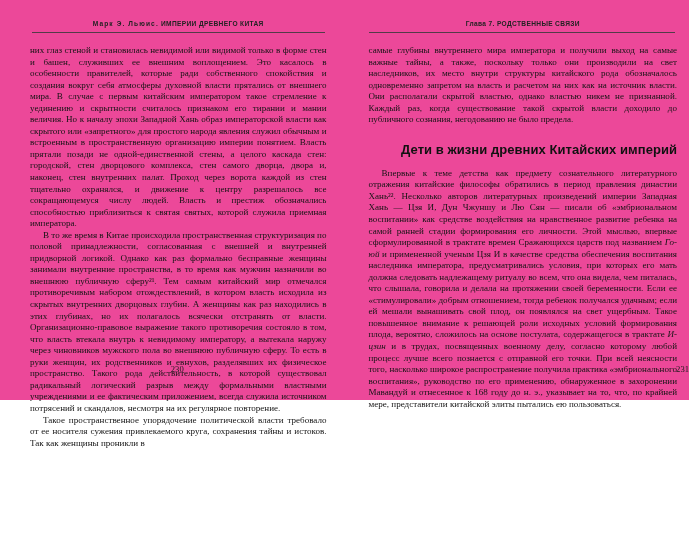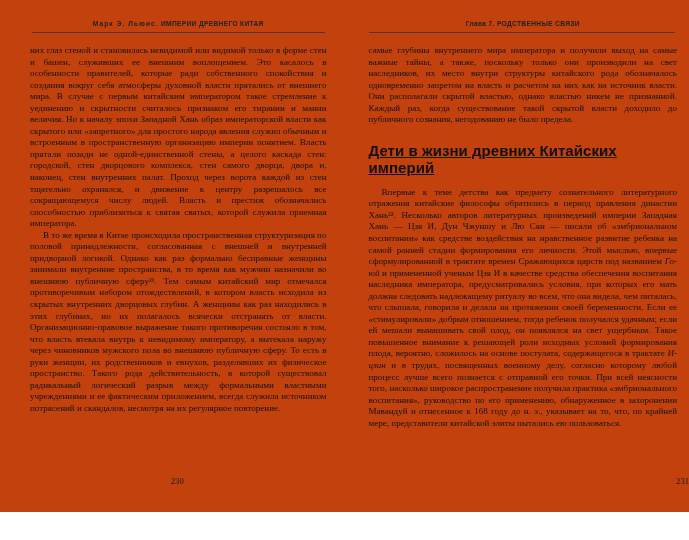--- a/index.html
+++ b/index.html
@@ -18,23 +18,23 @@
   .spread {
     display: flex;
     width: 689px;
     height: 540px;
     background: #ffffff;
   }
 
   .page {
     position: relative;
     width: 344.5px;
-    height: 512px;
+    height: 400px;
     box-sizing: border-box;
-    background: #c2410c;
+    background: #ec4899;
   }
   .page.left  { padding: 18px 18px 0 30px; }
   .page.right { padding: 18px 12px 0 24px; }
 
   
   .running-head {
     font-family: "Liberation Sans", "DejaVu Sans", sans-serif;
     font-size: 6.6px;
     font-weight: bold;
     letter-spacing: 0.35px;
@@ -70,27 +70,26 @@
     text-indent: 13px;
   }
   .col p.cont {
     text-indent: 0;
   }
   i, em { }
 
   
   .section-title {
     font-family: "Liberation Sans", "DejaVu Sans", sans-serif;
-    font-size: 15px;
+    font-size: 13px;
     font-weight: bold;
-    text-align: left;
+    text-align: right;
     color: #111;
     margin: 16px 0 11px 0;
     letter-spacing: .05px;
-    text-decoration: underline;
   }
 
   
   .folio {
     position: absolute;
     bottom: 26px;
     left: 0;
     right: 0;
     text-align: center;
     font-size: 8.6px;
@@ -108,20 +107,21 @@
 
     <div class="running-head">
       <span class="author">Марк Э. Льюис.</span>
       <span>ИМПЕРИИ ДРЕВНЕГО КИТАЯ</span>
     </div>
     <div class="head-rule"></div>
 
     <div class="col">
       <p class="cont">них глаз стеной и становилась невидимой или видимой только в форме стен и башен, служивших ее внешним воплощением. Это касалось в особенности правителей, которые ради собственного спокойствия и создания вокруг себя атмосферы духовной власти прятались от внешнего мира. В случае с первым китайским императором такое стремление к уединению и скрытности считалось признаком его тирании и мании величия. Но к началу эпохи Западной Хань образ императорской власти как скрытого или «запретного» для простого народа явления служил обычным и встроенным в пространственную организацию империи понятием. Власть прятали позади не одной-единственной стены, а целого каскада стен: городской, стен дворцового комплекса, стен самого дворца, двора и, наконец, стен внутренних палат. Проход через ворота каждой из стен тщательно охранялся, и движение к центру разрешалось все сокращающемуся числу людей. Власть и престиж обозначались способностью приблизиться к святая святых, которой служила приемная императора.</p>
       <p>В то же время в Китае происходила пространственная структуризация по половой принадлежности, согласованная с внешней и внутренней придворной логикой. Однако как раз формально бесправные женщины занимали внутренние пространства, в то время как мужчин назначили во внешнюю публичную сферу²¹. Тем самым китайский мир отмечался противоречивым набором отождествлений, в котором власть исходила из скрытых внутренних дворцовых глубин. А женщины как раз находились в этих глубинах, но их полагалось всячески отстранять от власти. Организационно-правовое выражение такого противоречия состояло в том, что власть втекала внутрь к невидимому императору, а вытекала наружу через чиновников мужского пола во внешнюю публичную сферу. То есть в руки женщин, их родственников и евнухов, разделявших их физическое пространство. Такого рода действительность, в которой существовал радикальный логический разрыв между формальными властными учреждениями и ее фактическим приложением, всегда служила источником потрясений и скандалов, несмотря на их регулярное повторение.</p>
+      <p>Такое пространственное упорядочение политической власти требовало от ее носителя сужения привлекаемого круга, сохранения тайны и истоков. Так как женщины проникли в</p>
     </div>
 
     <div class="folio">230</div>
   </div>
 
   <div class="page right">
 
     <div class="running-head">
       <span>Глава 7.</span>
       <span>РОДСТВЕННЫЕ СВЯЗИ</span>

